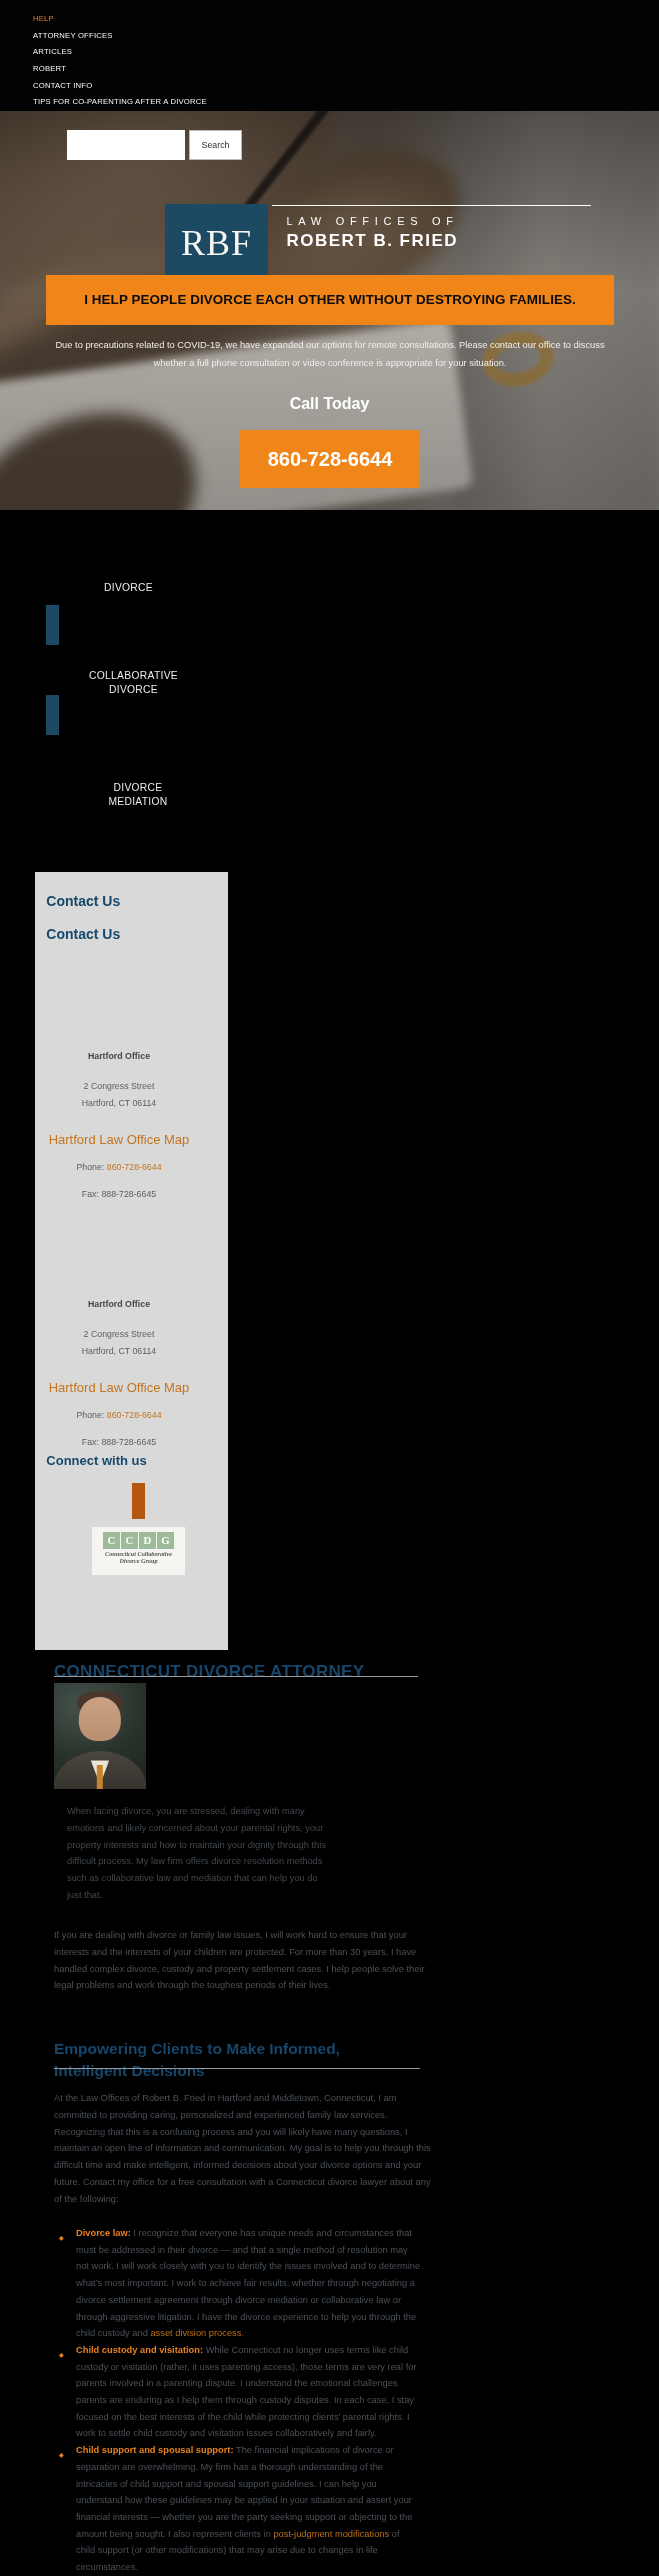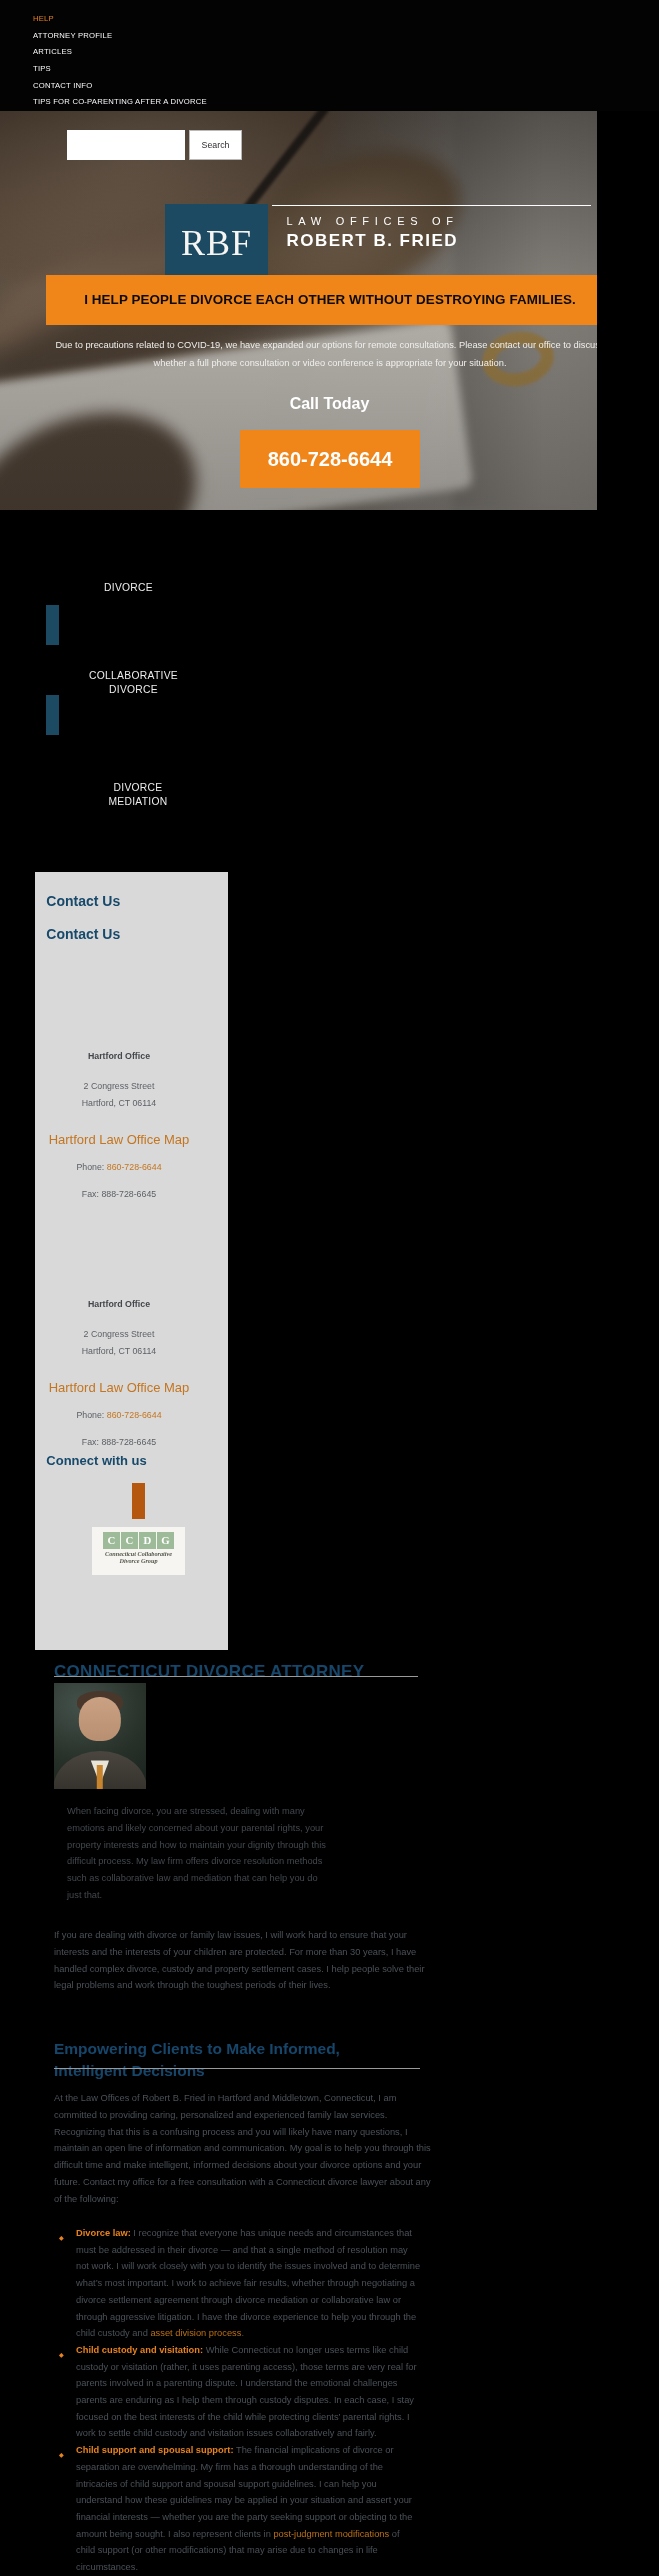--- a/index.html
+++ b/index.html
@@ -5,21 +5,21 @@
   html,body{margin:0;padding:0;background:#000;}
   #page{position:relative;width:659px;height:3534px;background:#000;font-family:"Liberation Sans",sans-serif;overflow:hidden;}
   a{cursor:pointer;}
 
   
   .topnav{position:absolute;left:0;top:0;width:659px;height:111px;background:#030303;box-sizing:border-box;padding:10.8px 0 0 33px;z-index:6;}
   .topnav a{display:block;font-size:7.7px;line-height:16.7px;color:#fafafa;text-decoration:none;letter-spacing:0.2px;}
   .topnav a.active{color:#e8821e;}
 
   
-  .hero{position:absolute;left:0;top:111px;width:597px;height:399px;overflow:hidden;background:linear-gradient(100deg,#6b5b4b,#7e6d5c 30%,#71665a 52%,#8e8a84 72%,#9a9792 100%);}
+  .hero{position:absolute;left:0;top:111px;width:659px;height:399px;overflow:hidden;background:linear-gradient(100deg,#6b5b4b,#7e6d5c 30%,#71665a 52%,#8e8a84 72%,#9a9792 100%);}
   .hero .art{position:absolute;z-index:0;}
   #art-right{left:453px;top:0;width:206px;height:399px;background:linear-gradient(90deg,#807d78,#9a9690 45%,#8e8b86);filter:blur(5.2px);}
   #art-finger1{left:-62px;top:-77px;width:402px;height:242px;background:radial-gradient(#937c66,#6f5b49 72%);transform:rotate(-18deg);filter:blur(9.3px);border-radius:50%;}
   #art-finger2{left:-20.6px;top:106px;width:402px;height:121px;background:#7d6754;transform:rotate(-17deg);filter:blur(8.2px);border-radius:50%;}
   #art-shadow{left:-31px;top:170px;width:428px;height:77px;background:#4c3f33;transform:rotate(-16deg);filter:blur(11.3px);opacity:.85;border-radius:50%;}
   #art-paper{left:-41px;top:242px;width:505px;height:170px;background:#dad7d0;transform:rotate(-8deg);filter:blur(4.1px);border-radius:10.3px;opacity:.96;}
   #art-thumb{left:-41px;top:309px;width:242px;height:170px;background:#55473a;transform:rotate(-24deg);filter:blur(8.2px);border-radius:50%;}
   #art-hand{left:242px;top:46px;width:222px;height:134px;background:radial-gradient(#86705a,#6a563f 75%);transform:rotate(-20deg);filter:blur(8.2px);border-radius:50%;}
   #art-pen{left:270px;top:-23px;width:9.3px;height:170px;background:#26211d;transform:rotate(38deg);filter:blur(1.5px);border-radius:4.1px;}
   #art-ring{left:482px;top:221px;width:72px;height:54px;border:13.4px solid #a9894d;border-radius:50%;filter:blur(1.5px);transform:rotate(-10deg);box-sizing:border-box;}
@@ -90,23 +90,23 @@
   .po-shirt{position:absolute;left:50%;bottom:0;width:20%;height:27%;transform:translateX(-50%);background:#e8e4da;clip-path:polygon(0 0,100% 0,50% 85%);}
   .po-tie{position:absolute;left:50%;bottom:0;width:7%;height:23%;transform:translateX(-50%);background:#c8842c;}
 </style>
 </head>
 <body>
 
 <div id="page">
 
   <nav class="topnav">
     <a class="active">HELP</a>
-    <a>ATTORNEY PROFILE</a>
+    <a>ATTORNEY OFFICES</a>
     <a>ARTICLES</a>
-    <a>TIPS</a>
+    <a>ROBERT</a>
     <a>CONTACT INFO</a>
     <a>TIPS FOR CO-PARENTING AFTER A DIVORCE</a>
   </nav>
 
   <section class="hero">
     <div class="art" id="art-right"></div>
     <div class="art" id="art-finger1"></div>
     <div class="art" id="art-finger2"></div>
     <div class="art" id="art-shadow"></div>
     <div class="art" id="art-paper"></div>

